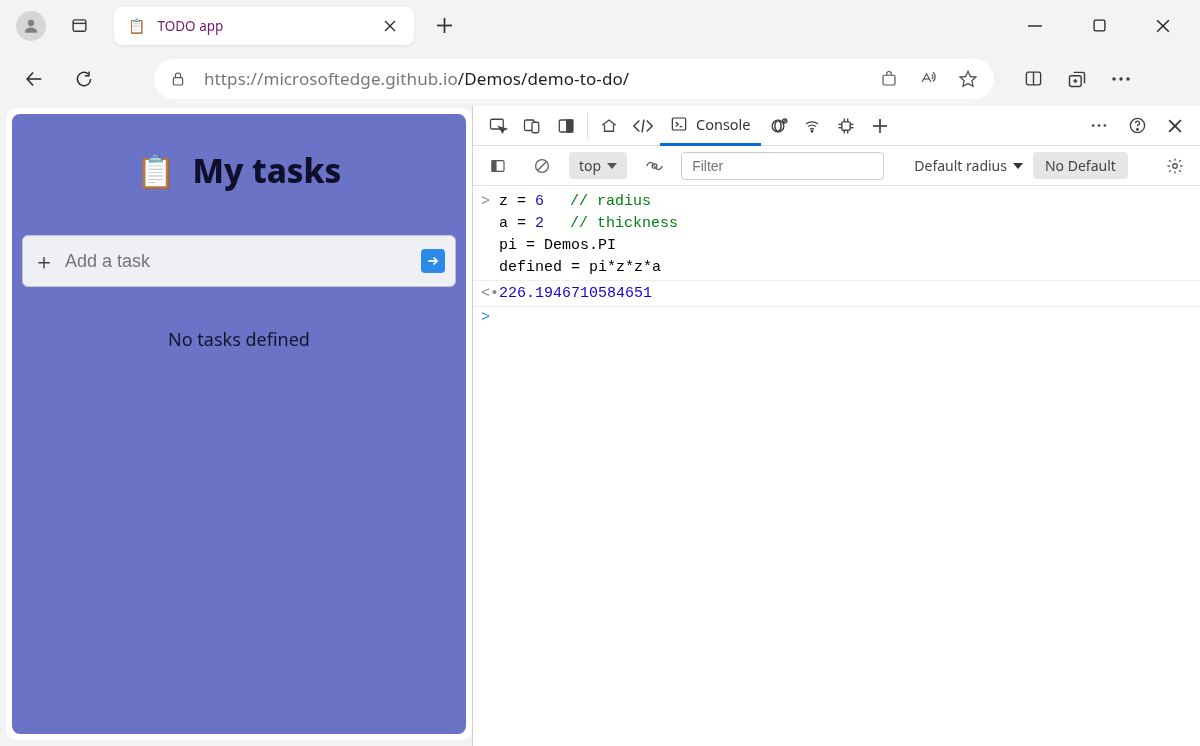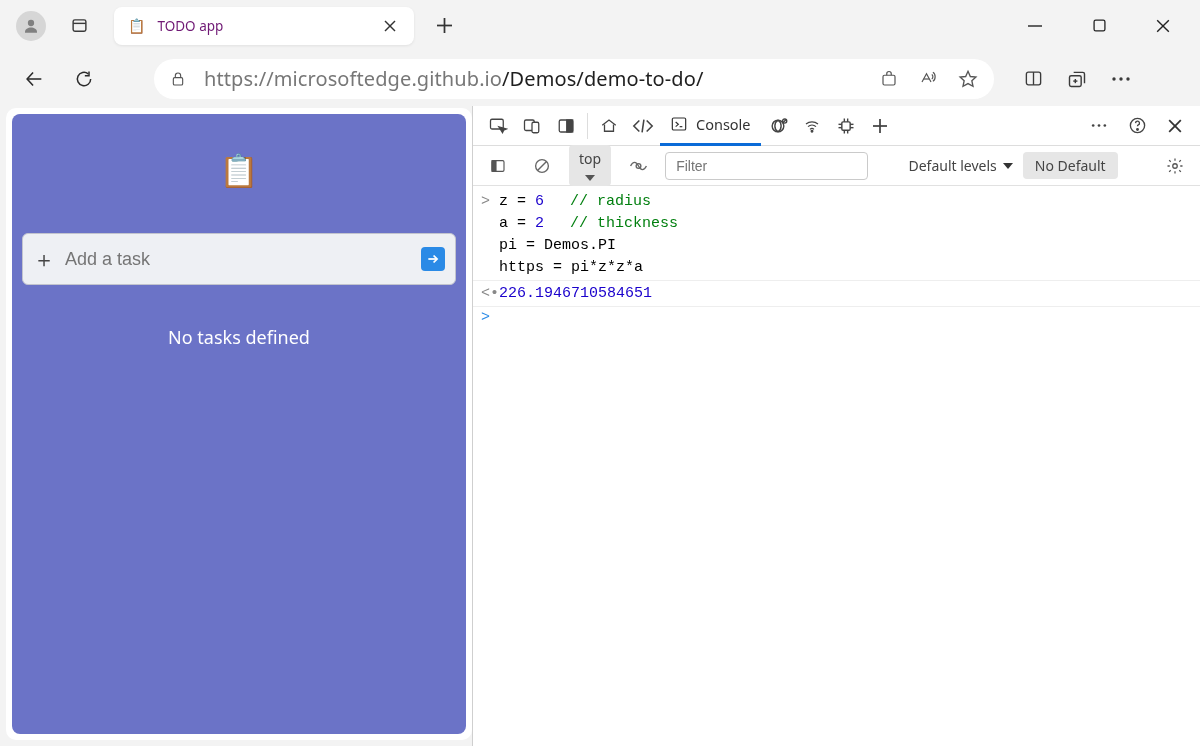--- a/index.html
+++ b/index.html
@@ -16,48 +16,48 @@
 .tab-close { width:28px; height:28px; display:flex; align-items:center; justify-content:center; border-radius:4px; }
 .newtab { width:40px; height:40px; display:flex; align-items:center; justify-content:center; margin-left:10px; }
 .winctl { margin-left:auto; display:flex; gap:34px; padding-right:12px; }
 .winbtn { width:30px; height:30px; display:flex; align-items:center; justify-content:center; }
 
 
 .addr-row { height:55px; display:flex; align-items:center; padding:0 14px; gap:10px; }
 .nav-btn { width:40px; height:40px; display:flex; align-items:center; justify-content:center; border-radius:6px; }
 .addrbar { flex:1; height:40px; background:#fff; border-radius:20px; display:flex; align-items:center; padding:0 16px; max-width:840px; margin-left:40px; }
 .lock { margin-right:18px; }
-.url { font-size:20px; color:#777; letter-spacing:.1px; }
+.url { font-size:17px; color:#777; letter-spacing:.1px; }
 .url .dark { color:#1f1f1f; }
 .addr-right { display:flex; gap:20px; align-items:center; margin-left:auto; }
 .tool-right { display:flex; gap:24px; align-items:center; margin-left:20px; }
 
 
 .content { position:absolute; top:106px; left:0; right:0; bottom:0; display:flex; }
 .page { flex:0 0 466px; background:#fff; border-radius:10px; margin:2px 0 6px 6px; overflow:hidden; padding:6px; }
 .todo { background:#6b73c7; border-radius:8px; height:100%; padding:16px 10px; text-align:center; color:#0f0f2a; }
 .todo h1 { font-size:33px; font-weight:800; margin-top:18px; display:flex; justify-content:center; align-items:center; gap:16px; }
 .clip { font-size:32px; }
 .taskform { margin-top:42px; background:#eef0f4; border:1px solid #c2c4ce; border-radius:6px; height:52px; display:flex; align-items:center; padding:0 10px; }
 .taskform .plus { font-size:22px; color:#444; margin-right:10px; }
 .taskform input { border:none; background:transparent; font-size:18px; flex:1; color:#404040; outline:none; }
 .bluearrow { width:24px; height:24px; background:#2a8ae6; border-radius:4px; display:flex; align-items:center; justify-content:center; color:#fff; }
-.notasks { margin-top:40px; font-size:18px; color:#ffffff; }
+.notasks { margin-top:40px; font-size:18px; color:#0f172a; }
 
 
 .dt { flex:1; background:#fff; border-left:1px solid #cfcfcf; display:flex; flex-direction:column; font-size:13px; }
 .dt-tabbar { height:40px; border-bottom:1px solid #ddd; display:flex; align-items:center; padding:0 8px; gap:0; }
 .dt-ic { width:34px; height:34px; display:flex; align-items:center; justify-content:center; border-radius:4px; }
 .dt-sep { width:1px; height:26px; background:#ddd; margin:0 4px; }
 .dt-tab { height:40px; display:flex; align-items:center; gap:8px; padding:0 10px; font-size:14.5px; color:#333; }
 .dt-tab.active { border-bottom:3px solid #0a6bd8; }
 .dt-tabbar .right { margin-left:auto; display:flex; gap:4px; align-items:center; }
 
 .dt-tool { height:40px; border-bottom:1px solid #e1e1e1; display:flex; align-items:center; padding:0 8px; gap:10px; font-size:14px; color:#444; }
-.selctx { background:#e6e6e6; padding:4px 10px; border-radius:4px; display:flex; align-items:center; gap:6px;flex-direction:column; }
+.selctx { background:#e6e6e6; padding:4px 10px; border-radius:4px; display:flex; align-items:center; gap:6px; }
 .filt { border:1px solid #cacaca; border-radius:4px; height:28px; padding:0 10px; font-size:14px; flex:0 0 160px; outline:none; }
 .levels { display:flex; align-items:center; gap:6px; }
 .noissues { background:#e6e6e6; padding:4px 12px; border-radius:4px; }
 
 .dt-body { flex:1; font-family: Consolas, "Courier New", monospace; font-size:15px; color:#000; padding-top:6px; overflow:auto; }
 .crow { display:flex; padding:0 8px 2px 8px; line-height:20px; }
 .gut { width:18px; color:#888; }
 .code { white-space:pre; }
 .num { color:#1a01cc; }
 .com { color:#007f0e;margin-left:17px; }
@@ -186,20 +186,21 @@
     </span>
   </div>
 </div>
 
 <div class="content">
 
   <div class="page">
     <div class="todo">
       <h1>
         <span class="clip">📋</span>
+        <span>My tasks</span>
       </h1>
       <div class="taskform">
         <span class="plus">＋</span>
         <input placeholder="Add a task" style="">
         <span class="bluearrow">
           <svg width="14" height="14" viewBox="0 0 24 24" fill="none" stroke="#fff" stroke-width="3">
               <line x1="4" y1="12" x2="18" y2="12"></line>
               <polyline points="13 6 19 12 13 18"></polyline>
             </svg>
         </span>
@@ -331,21 +332,21 @@
       </div>
       <div class="dt-ic">
         <svg width="19" height="14" viewBox="0 0 24 16" fill="none" stroke="#666" stroke-width="1.7">
             <path d="M2 8c3-6 7-6 10 0s7 6 10 0"></path>
             <circle cx="12" cy="8" r="3"></circle>
           </svg>
       </div>
       <input class="filt" placeholder="Filter" style="">
       <div style="flex:1"></div>
       <div class="levels">
-        <span>Default levels</span>
+        <span>Default radius</span>
         <svg width="10" height="8" viewBox="0 0 10 6" fill="#333">
             <polygon points="0 0 10 0 5 6"></polygon>
           </svg>
       </div>
       <div class="noissues">
         <span>No Default</span>
       </div>
       <div style="flex:1"></div>
       <div class="dt-ic">
         <svg width="18" height="18" viewBox="0 0 24 24" fill="none" stroke="#555" stroke-width="1.7">
@@ -363,21 +364,21 @@
       <div class="crow">
           <span class="gut"></span>
           <span class="code"><span>a = </span><span class="num">2</span><span> </span><span class="com">// thickness</span></span>
         </div>
       <div class="crow">
           <span class="gut"></span>
           <span class="code"><span>pi = Demos.PI</span></span>
         </div>
       <div class="crow">
           <span class="gut"></span>
-          <span class="code"><span>https = pi*z*z*a</span></span>
+          <span class="code"><span>defined = pi*z*z*a</span></span>
         </div>
       <div class="outrow">
           <span class="gut">&lt;•</span>
           <span class="outv">226.1946710584651</span>
         </div>
       <div class="prompt">&gt;</div>
     </div>
   </div>
 </div>
 

